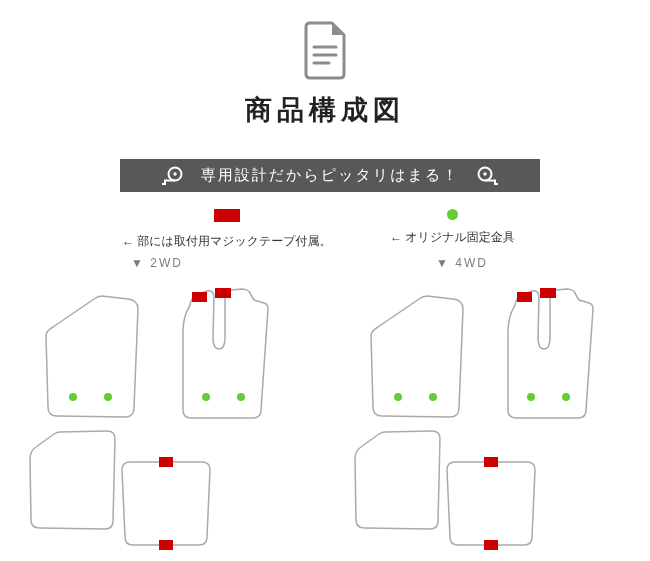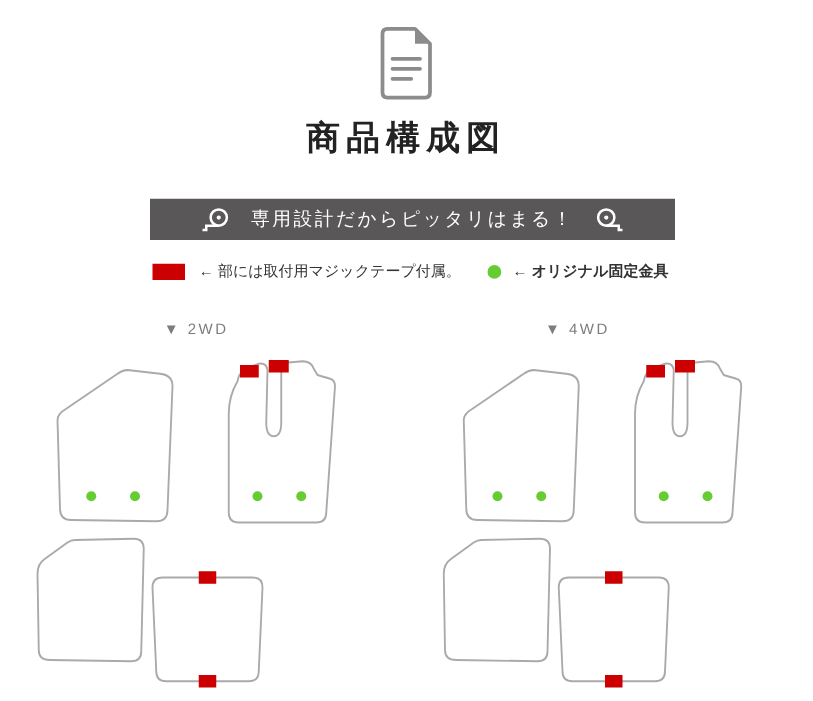--- a/index.html
+++ b/index.html
@@ -23,23 +23,23 @@
     position:absolute; top:159px; left:120px; width:420px; height:33px;
     background:var(--banner-bg,#595757); color:#fff;
     display:flex; align-items:center; justify-content:center; gap:14px;
     font-size:15px; letter-spacing:2px; white-space:nowrap;
   }
   .tape-icon { display:block; }
   .tape-stroke { stroke:#fff; stroke-width:2; fill:none; }
   .tape-dot { fill:#fff; }
   .mirrored { transform:scaleX(-1); }
 
-  .legend-item { position:absolute; display:flex; align-items:center; font-size:12px; color:#333; white-space:nowrap; }
+  .legend-item { position:absolute; display:flex; align-items:center; font-size:12px; color:#333; white-space:nowrap;flex-direction:column; }
   .legend-velcro { left:122px; top:209px; gap:11px; }
-  .legend-fixing { left:390px; top:209px; gap:9px;font-weight:bold; }
+  .legend-fixing { left:390px; top:209px; gap:9px; }
   .swatch-red { width:26px; height:13px; background:var(--accent-red,#cc0000); flex:0 0 auto; }
   .dot-green  { width:11px; height:11px; border-radius:50%; background:var(--accent-green,#66cc33); flex:0 0 auto; }
 
   .section-label { position:absolute; top:256px; font-size:12px; color:#7d7d7d; letter-spacing:2px; }
   .label-2wd { left:131px; }
   .label-4wd { left:436px; }
 
   .mats-svg { position:absolute; top:0; left:0; }
   .mat { fill:#fff; stroke:var(--mat-outline,#aaaaaa); stroke-width:1.5; stroke-linejoin:round; }
   .velcro { fill:var(--accent-red,#cc0000); }

